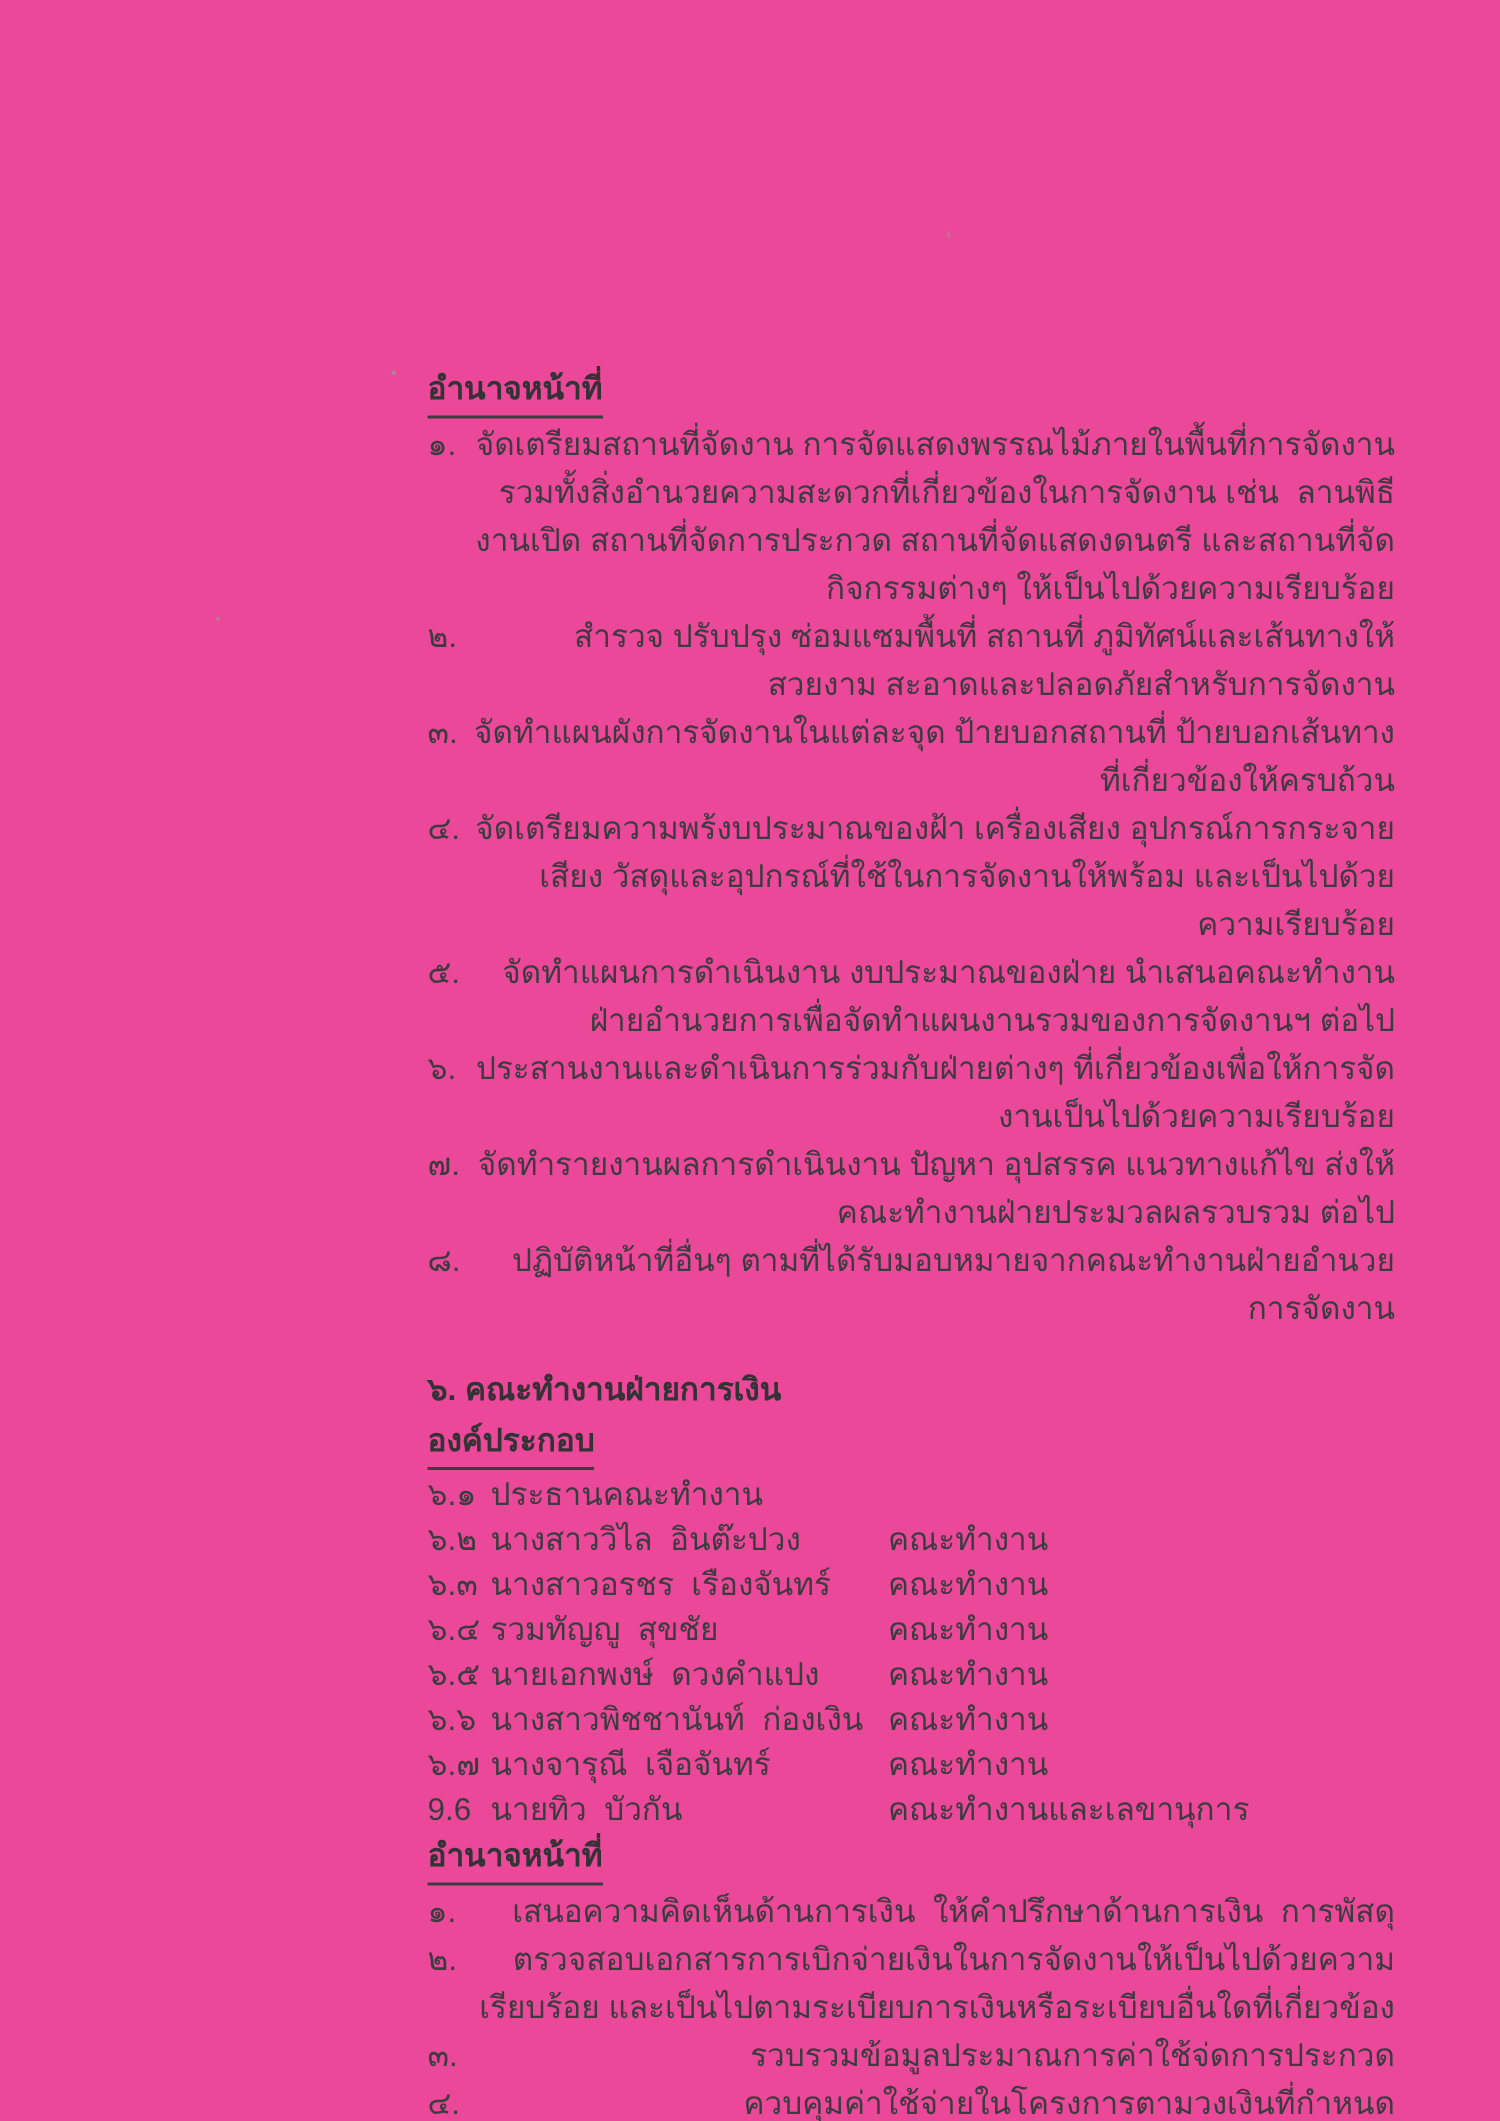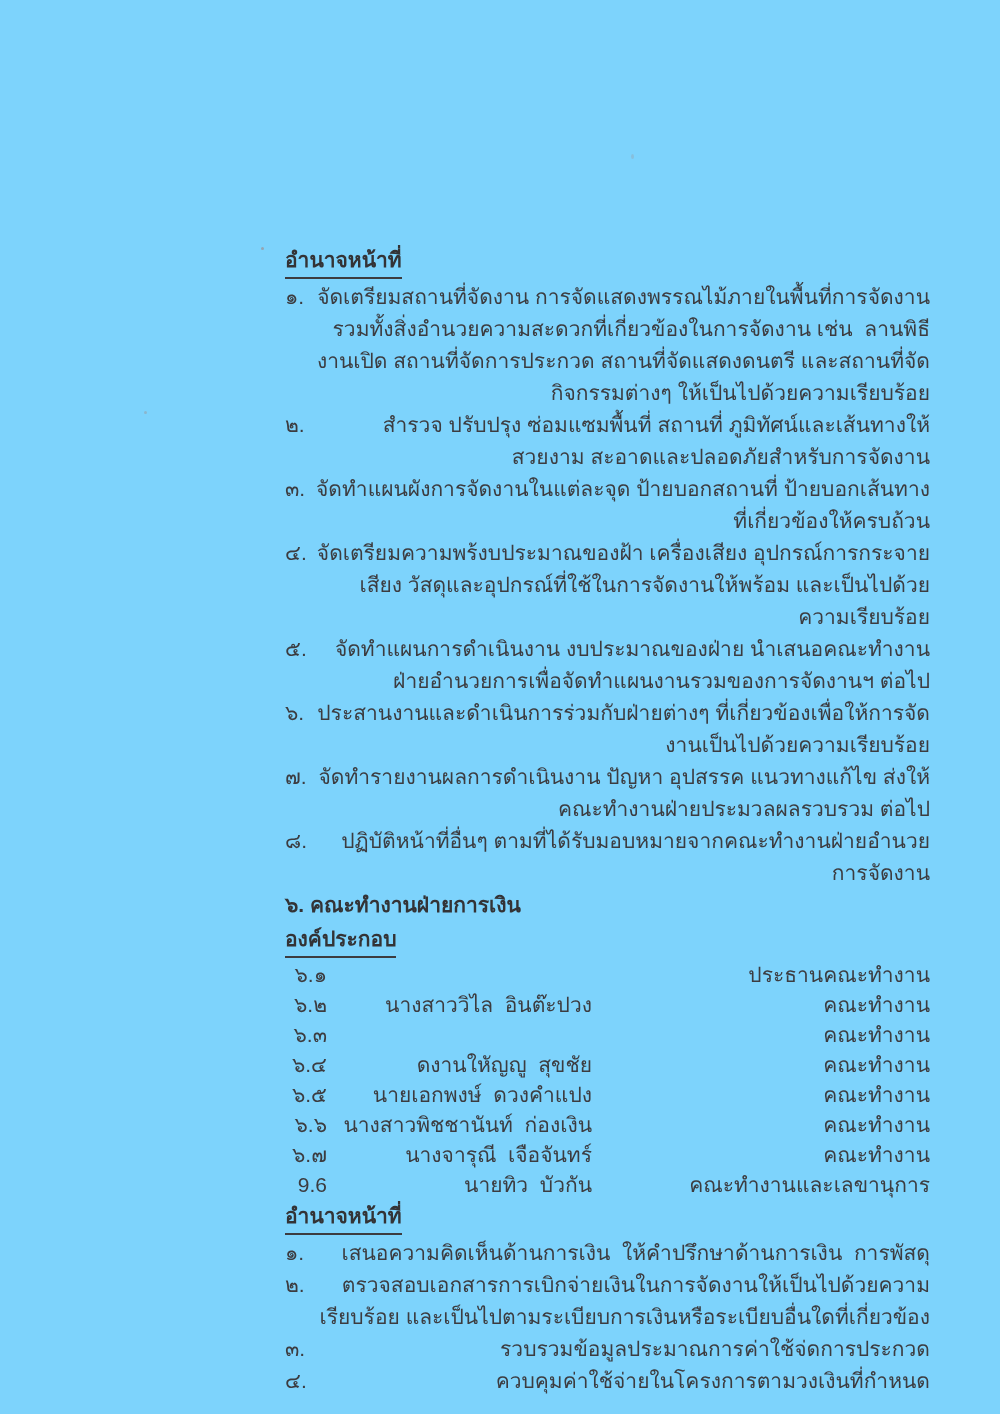--- a/index.html
+++ b/index.html
@@ -5,21 +5,21 @@
   html, body {
     margin: 0;
     padding: 0;
     background: #e8e8e8;
   }
   .page {
     position: relative;
     width: 1000px;
     height: 1414px;
     margin: 0 auto;
-    background: #7dd3fc;
+    background: #ec4899;
     overflow: hidden;
     font-family: "Liberation Sans", "DejaVu Sans", sans-serif;
     color: #3c3c40;
     font-size: 21px;
     -webkit-font-smoothing: antialiased;
   }
   .content {
     position: absolute;
     left: 285px;
     top: 244px;
@@ -51,28 +51,28 @@
   .li .txt {
     flex: 1;
     white-space: pre-wrap;
     overflow-wrap: break-word;
     text-align: right;
   }
   .finance-title {
     font-weight: bold;
     color: #333336;
     line-height: 32px;
+    margin-top: 22px;
     white-space: pre-wrap;
   }
   .comp-heading {
     margin-top: 2px;
   }
   .members {
     margin-top: 2px;
-    text-align: right;
   }
   .member {
     display: flex;
     align-items: flex-start;
     line-height: 30px;
   }
   .member .m-no {
     flex: 0 0 42px;
     white-space: nowrap;
   }
@@ -157,25 +157,26 @@
         <span class="m-no">๖.๑</span>
         <span class="m-role">ประธานคณะทำงาน</span>
       </div>
       <div class="member">
         <span class="m-no">๖.๒</span>
         <span class="m-name">นางสาววิไล  อินต๊ะปวง</span>
         <span class="m-role">คณะทำงาน</span>
       </div>
       <div class="member">
         <span class="m-no">๖.๓</span>
+        <span class="m-name">นางสาวอรชร  เรืองจันทร์</span>
         <span class="m-role">คณะทำงาน</span>
       </div>
       <div class="member">
         <span class="m-no">๖.๔</span>
-        <span class="m-name">ดงานใหัญญู  สุขชัย</span>
+        <span class="m-name">รวมทัญญู  สุขชัย</span>
         <span class="m-role">คณะทำงาน</span>
       </div>
       <div class="member">
         <span class="m-no">๖.๕</span>
         <span class="m-name">นายเอกพงษ์  ดวงคำแปง</span>
         <span class="m-role">คณะทำงาน</span>
       </div>
       <div class="member">
         <span class="m-no">๖.๖</span>
         <span class="m-name">นางสาวพิชชานันท์  ก่องเงิน</span>

